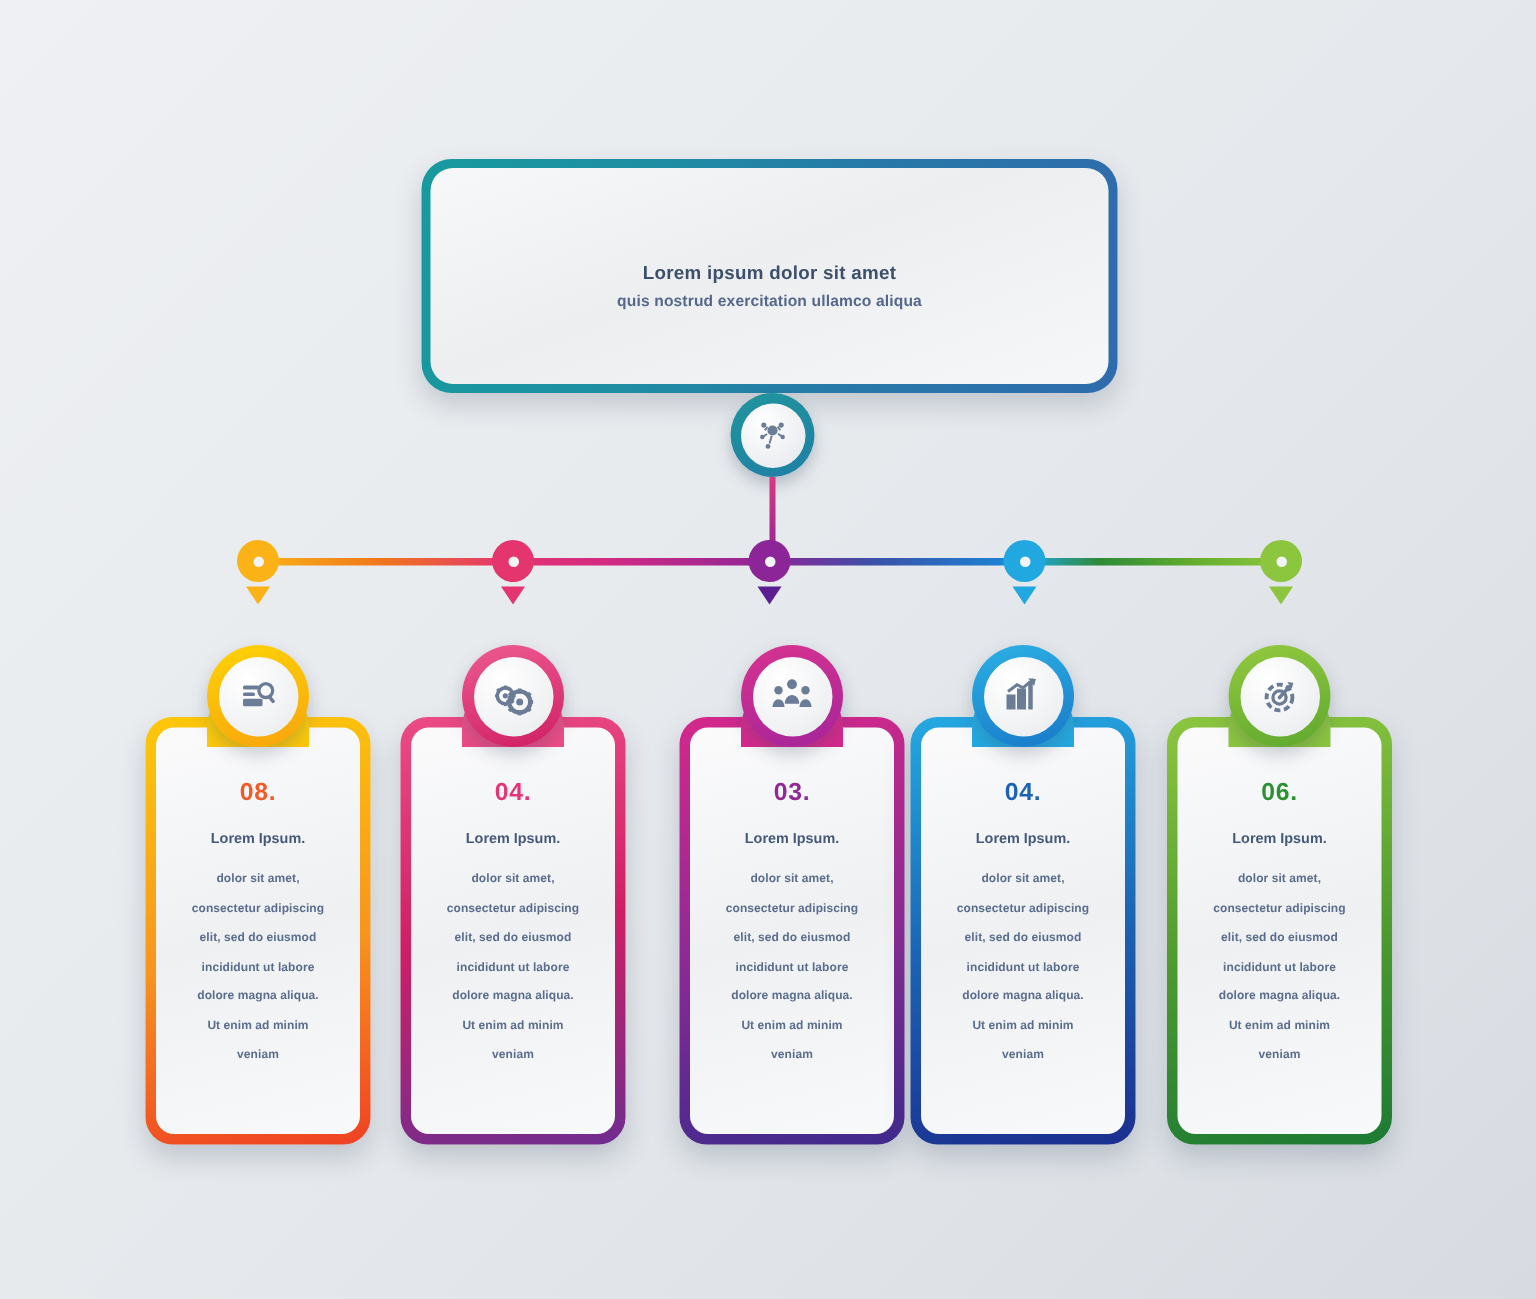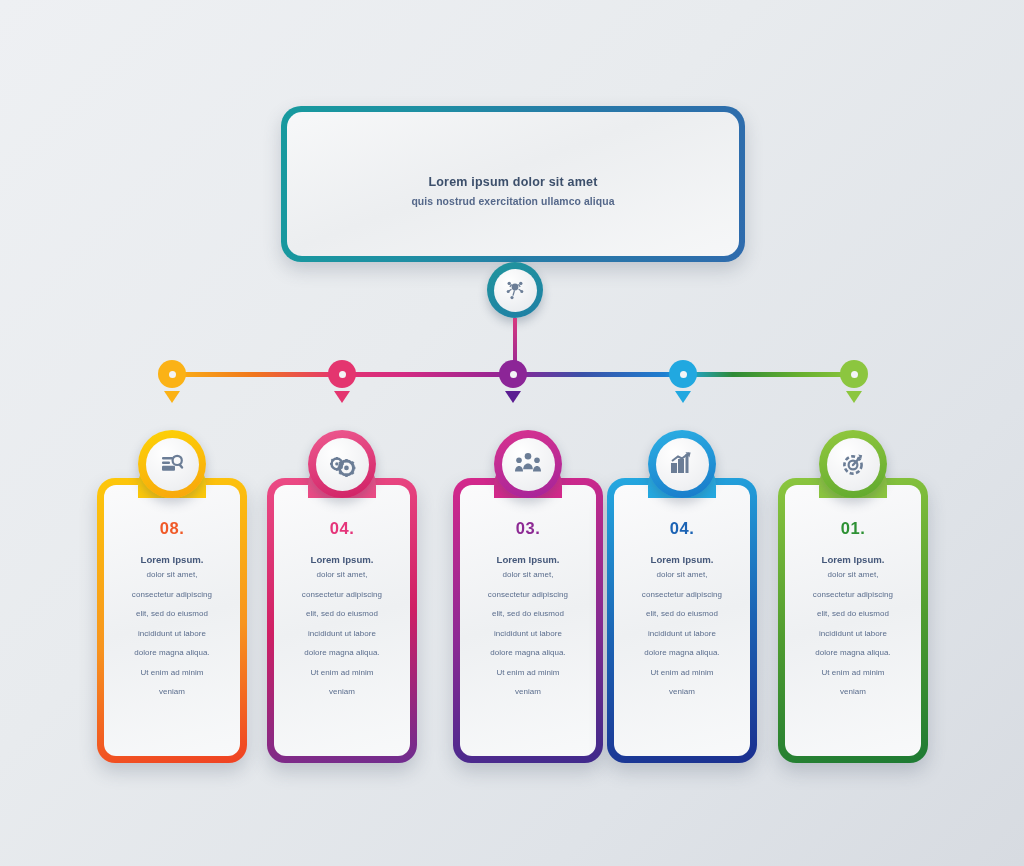--- a/index.html
+++ b/index.html
@@ -101,24 +101,24 @@
     background: linear-gradient(165deg, #fbfbfc 0%, #eef0f2 50%, #f8f9fa 100%);
     padding: 34px 12px 16px;
     display: flex; flex-direction: column; align-items: center;
   }
   .card-num {
     font-size: 16.5px; font-weight: bold; letter-spacing: .5px;
     margin-bottom: 16px;
   }
   .card-head {
     font-size: 9.6px; font-weight: bold; color: #45587a;
-    text-align: center;
+    margin-bottom: 11px; text-align: center;
   }
   .card-body-line {
-    font-size: 8px; color: #5a6d8d; font-weight: 400;
+    font-size: 8px; color: #5a6d8d; font-weight: 700;
     line-height: 19.5px; text-align: right; letter-spacing: .05px;
   }
 
   
   .card-badge {
     position: absolute; top: -48px; left: 41px;
     width: 68px; height: 68px; border-radius: 50%;
     display: flex; align-items: center; justify-content: center;
     box-shadow: 0 5px 11px rgba(55,70,95,.26);
     z-index: 4;
@@ -338,21 +338,21 @@
           </svg>
         </span>
       </div>
     </div>
   </div>
 
   <div class="card-wrap" style="left:778px">
     <div class="neck" style="background:linear-gradient(180deg,#93c93f 0%,#8cc63f 100%);border-radius:34px 34px 0 0;"></div>
     <div class="card-outer" style="background:linear-gradient(170deg,#8cc63f 0%,#4f9c2f 52%,#1d7a33 100%)">
       <div class="card-inner">
-        <div class="card-num" style="color:#2d9134">01.</div>
+        <div class="card-num" style="color:#2d9134">06.</div>
         <div class="card-head">Lorem Ipsum.</div>
         <div class="card-body-line">dolor sit amet,</div>
         <div class="card-body-line">consectetur adipiscing</div>
         <div class="card-body-line">elit, sed do eiusmod</div>
         <div class="card-body-line">incididunt ut labore</div>
         <div class="card-body-line">dolore magna aliqua.</div>
         <div class="card-body-line">Ut enim ad minim</div>
         <div class="card-body-line">veniam</div>
       </div>
     </div>

